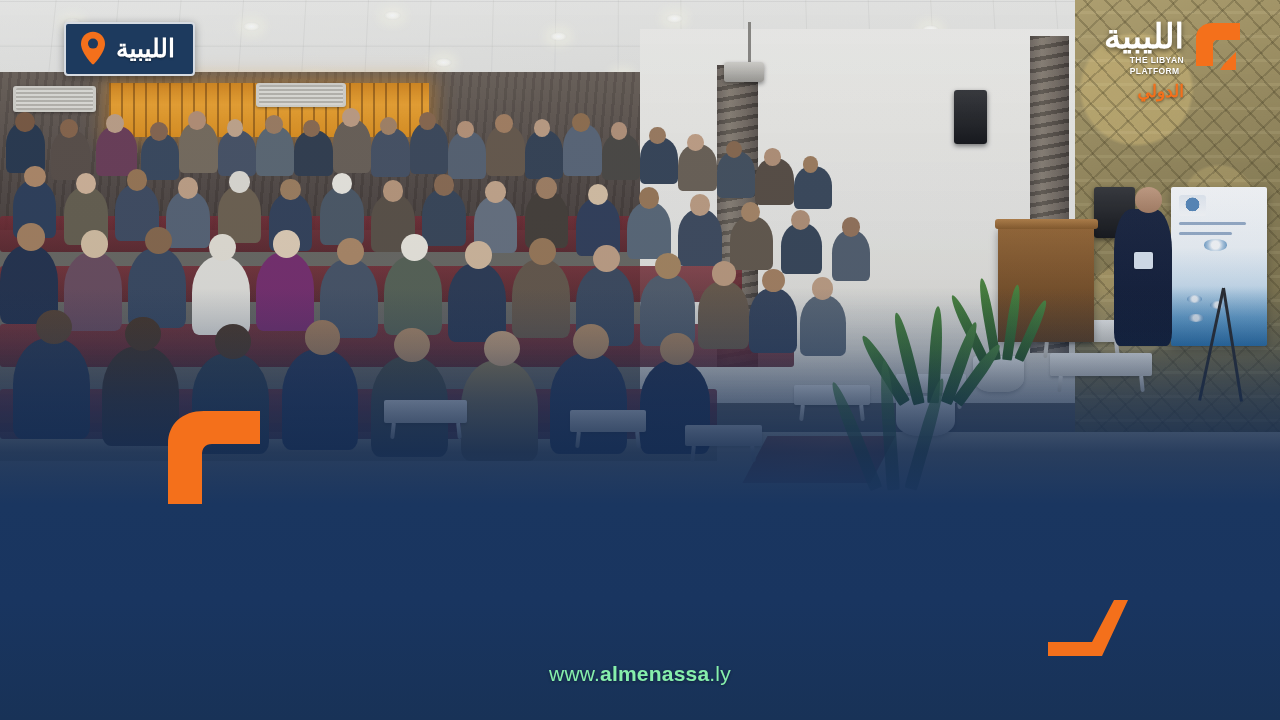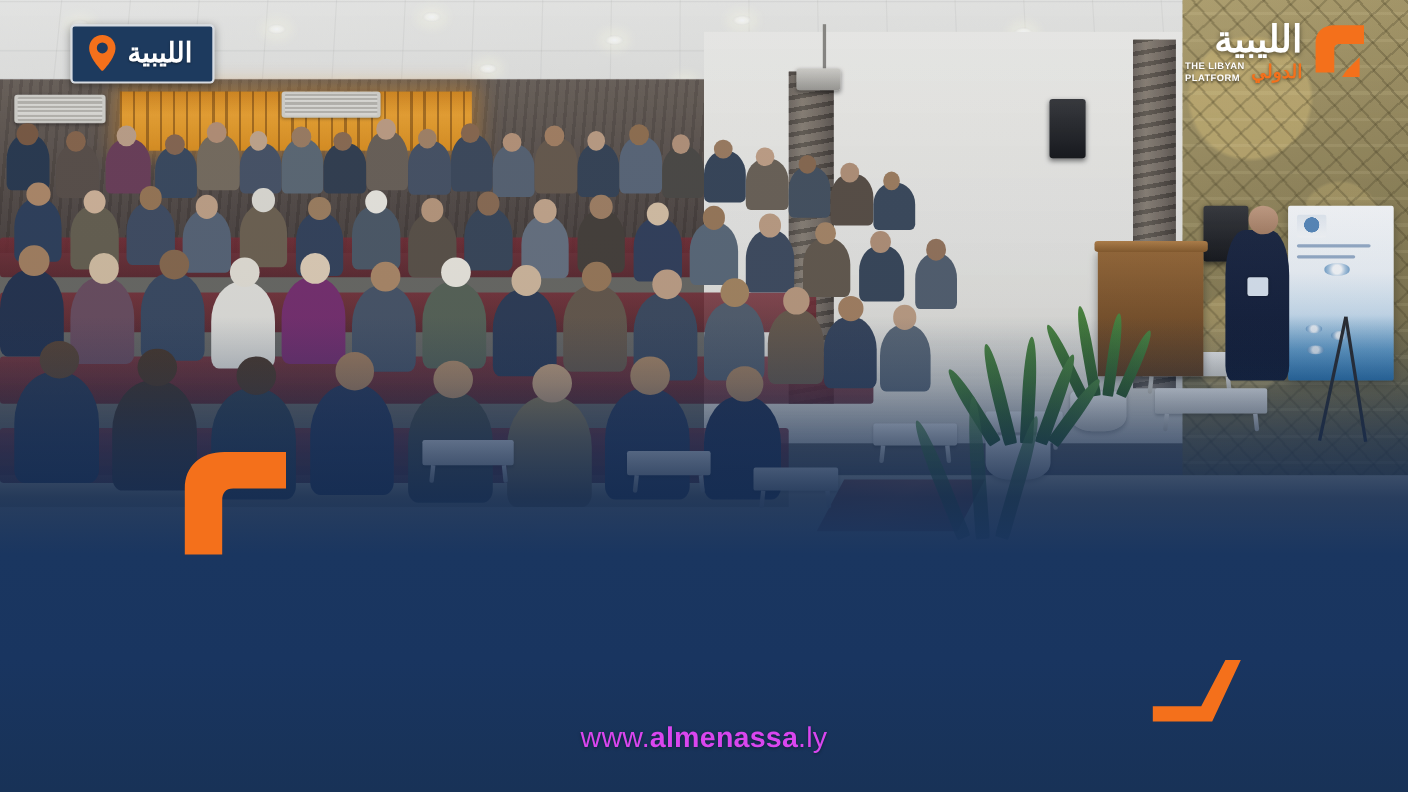--- a/index.html
+++ b/index.html
@@ -281,21 +281,21 @@
   #brand-logo .word-block{
     display:flex; flex-direction:column; align-items:flex-end;
     padding-top:2px;
   }
   #brand-logo .brand-ar{
     color:#ffffff; font-size:34px; font-weight:bold; line-height:.95;
     direction:rtl; letter-spacing:-.5px;
     text-shadow:0 2px 5px rgba(0,0,0,.5);
   }
   #brand-logo .sub-row{
-    display:flex; align-items:center; gap:6px; margin-top:3px;
+    display:flex; gap:6px; margin-top:3px;flex-direction:column;
   }
   #brand-logo .brand-ar-sub{
     color:#F4701B; font-size:17px; font-weight:bold; line-height:1;
     direction:rtl;
     text-shadow:0 1px 3px rgba(0,0,0,.5);
   }
   #brand-logo .brand-en{
     color:#ffffff; font-size:8.5px; font-weight:bold;
     line-height:1.25; letter-spacing:.4px; text-align:left;
     text-shadow:0 1px 2px rgba(0,0,0,.6);
@@ -311,22 +311,22 @@
     position:absolute; right:60px; top:486px; width:1040px;
     color:#ffffff; direction:rtl; text-align:right;
     font-size:40px; font-weight:bold; line-height:1.42;
     letter-spacing:-.2px;
     text-shadow:0 2px 6px rgba(0,0,0,.45);
   }
 
   
   #footer-url{
     position:absolute; left:0; right:0; bottom:34px;
-    text-align:center; color:#d946ef;
-    font-size:26px; letter-spacing:.2px;
+    text-align:center; color:#86efac;
+    font-size:21px; letter-spacing:.2px;
     text-shadow:0 1px 3px rgba(0,0,0,.4);
   }
   #footer-url .bold{ font-weight:bold; }
 </style>
 </head>
 <body>
 
 <div id="stage">
 
   <div id="photo">

